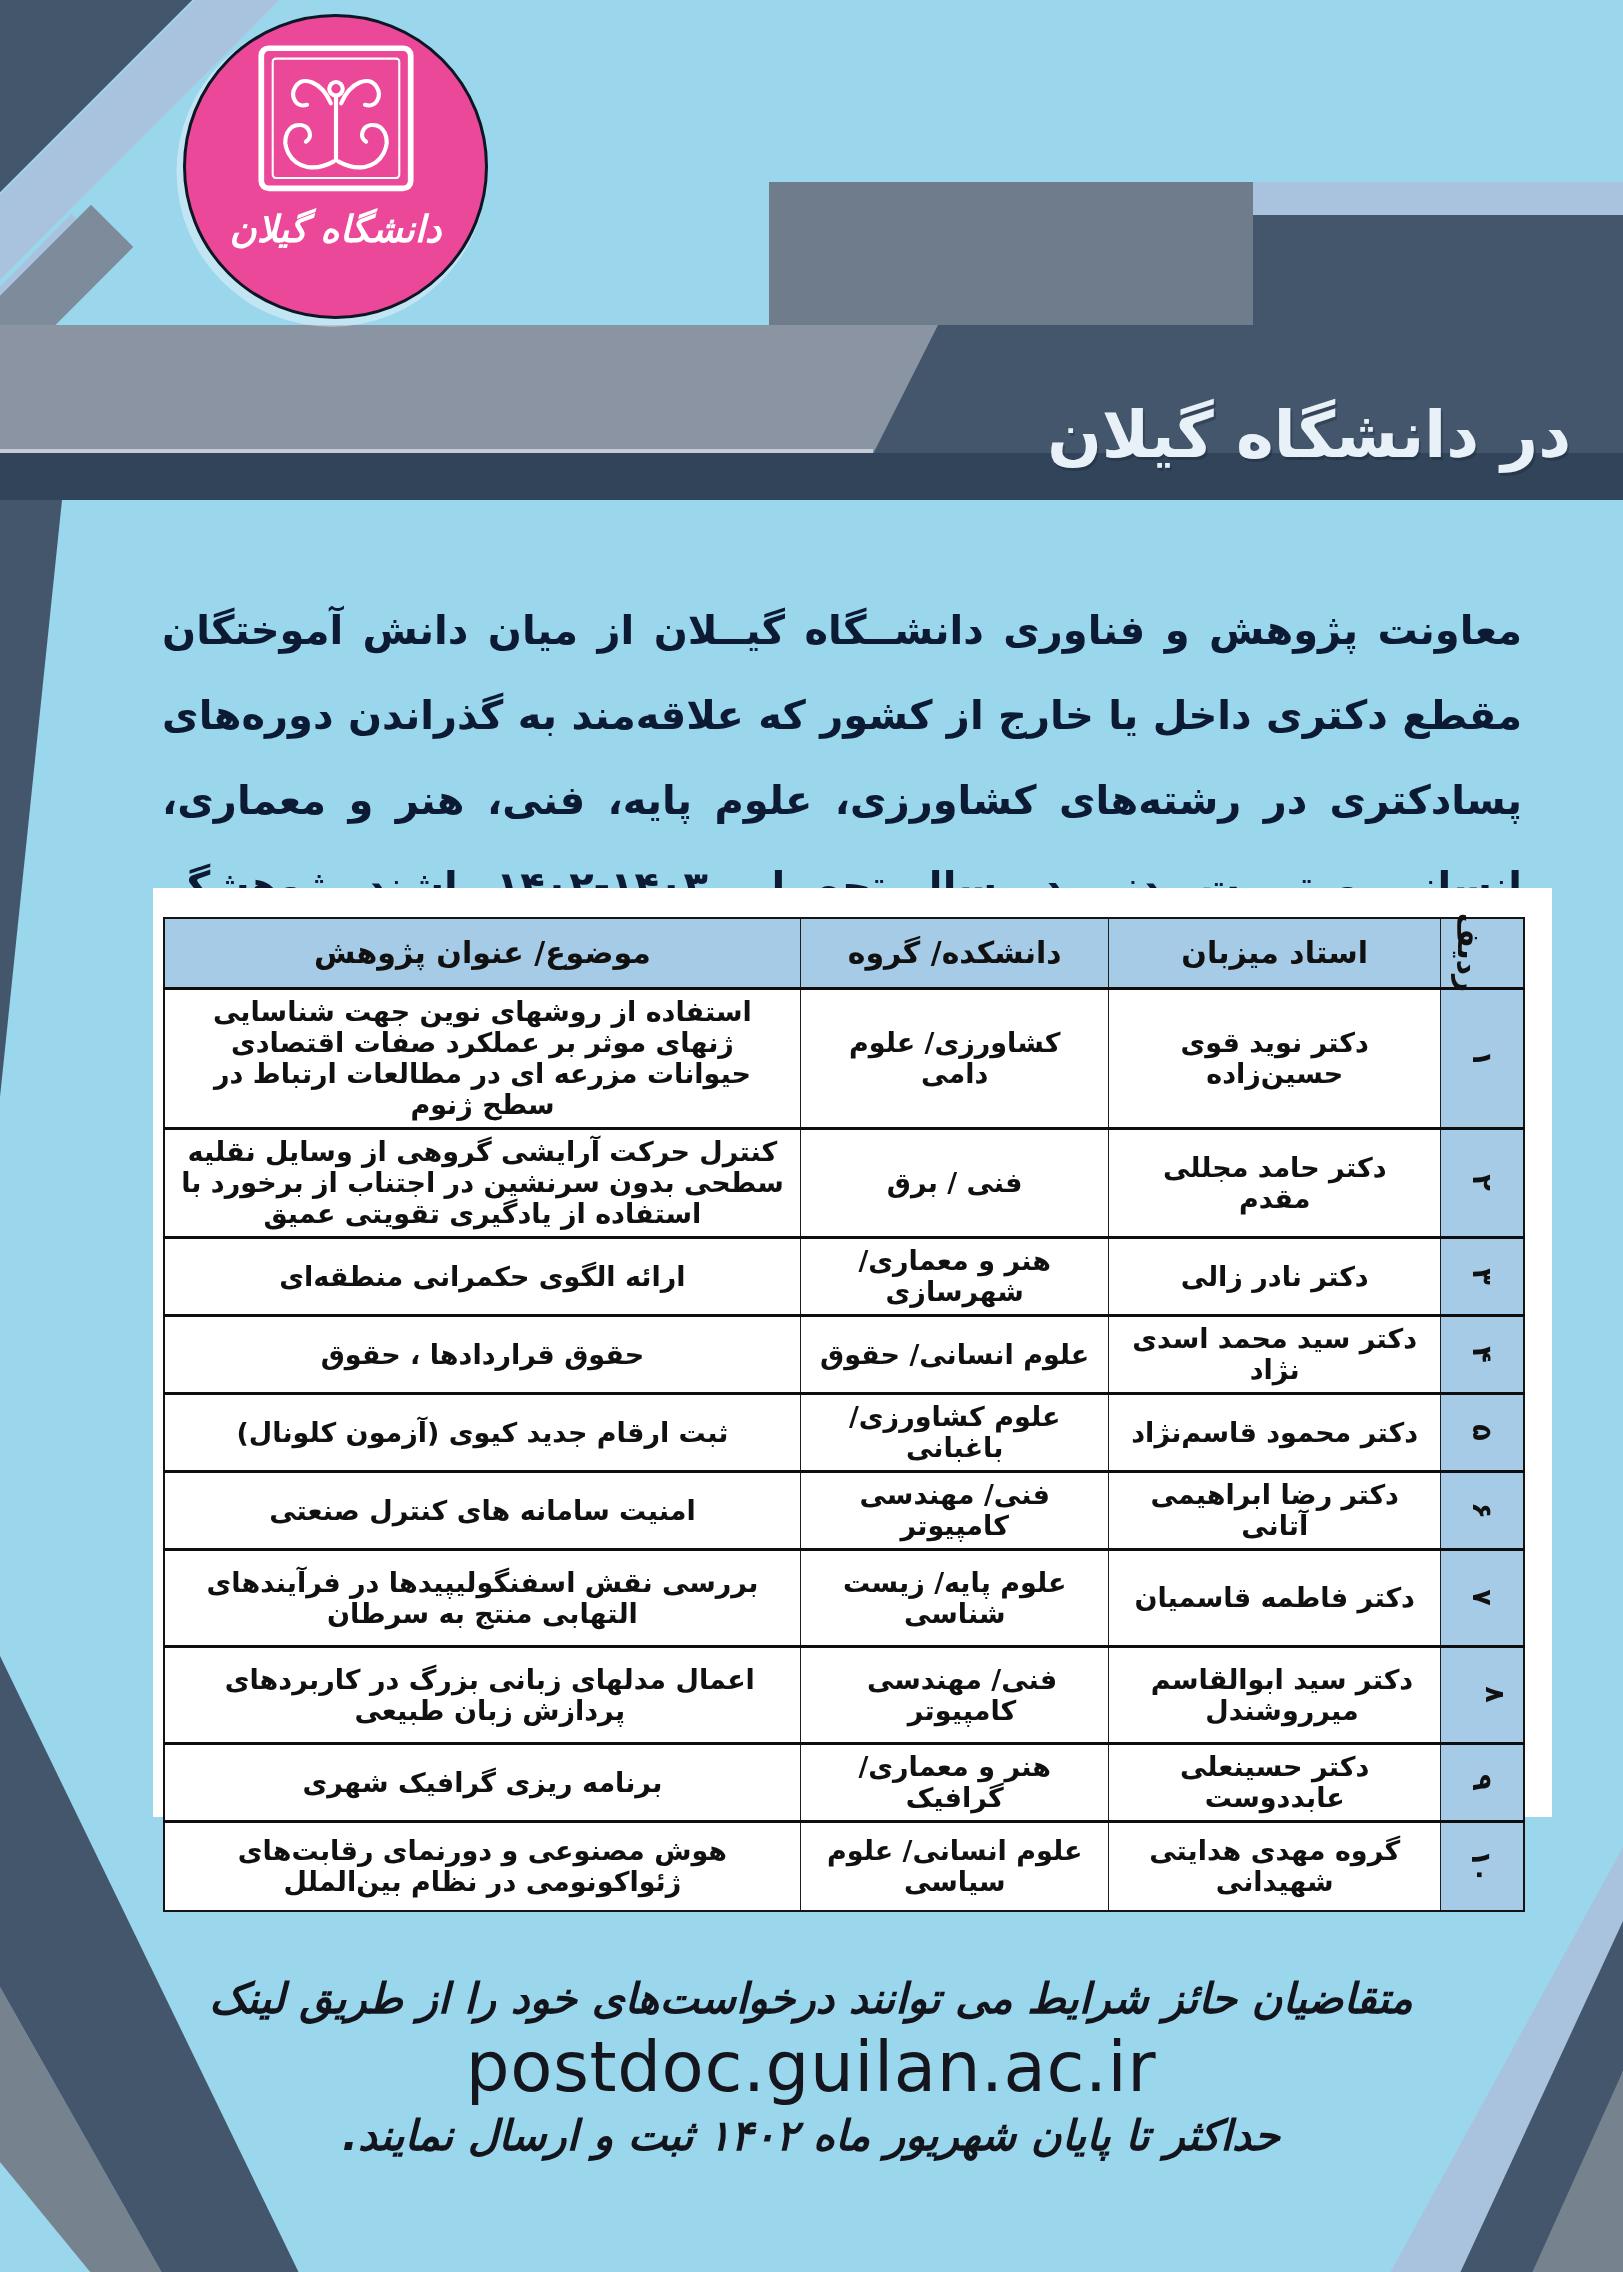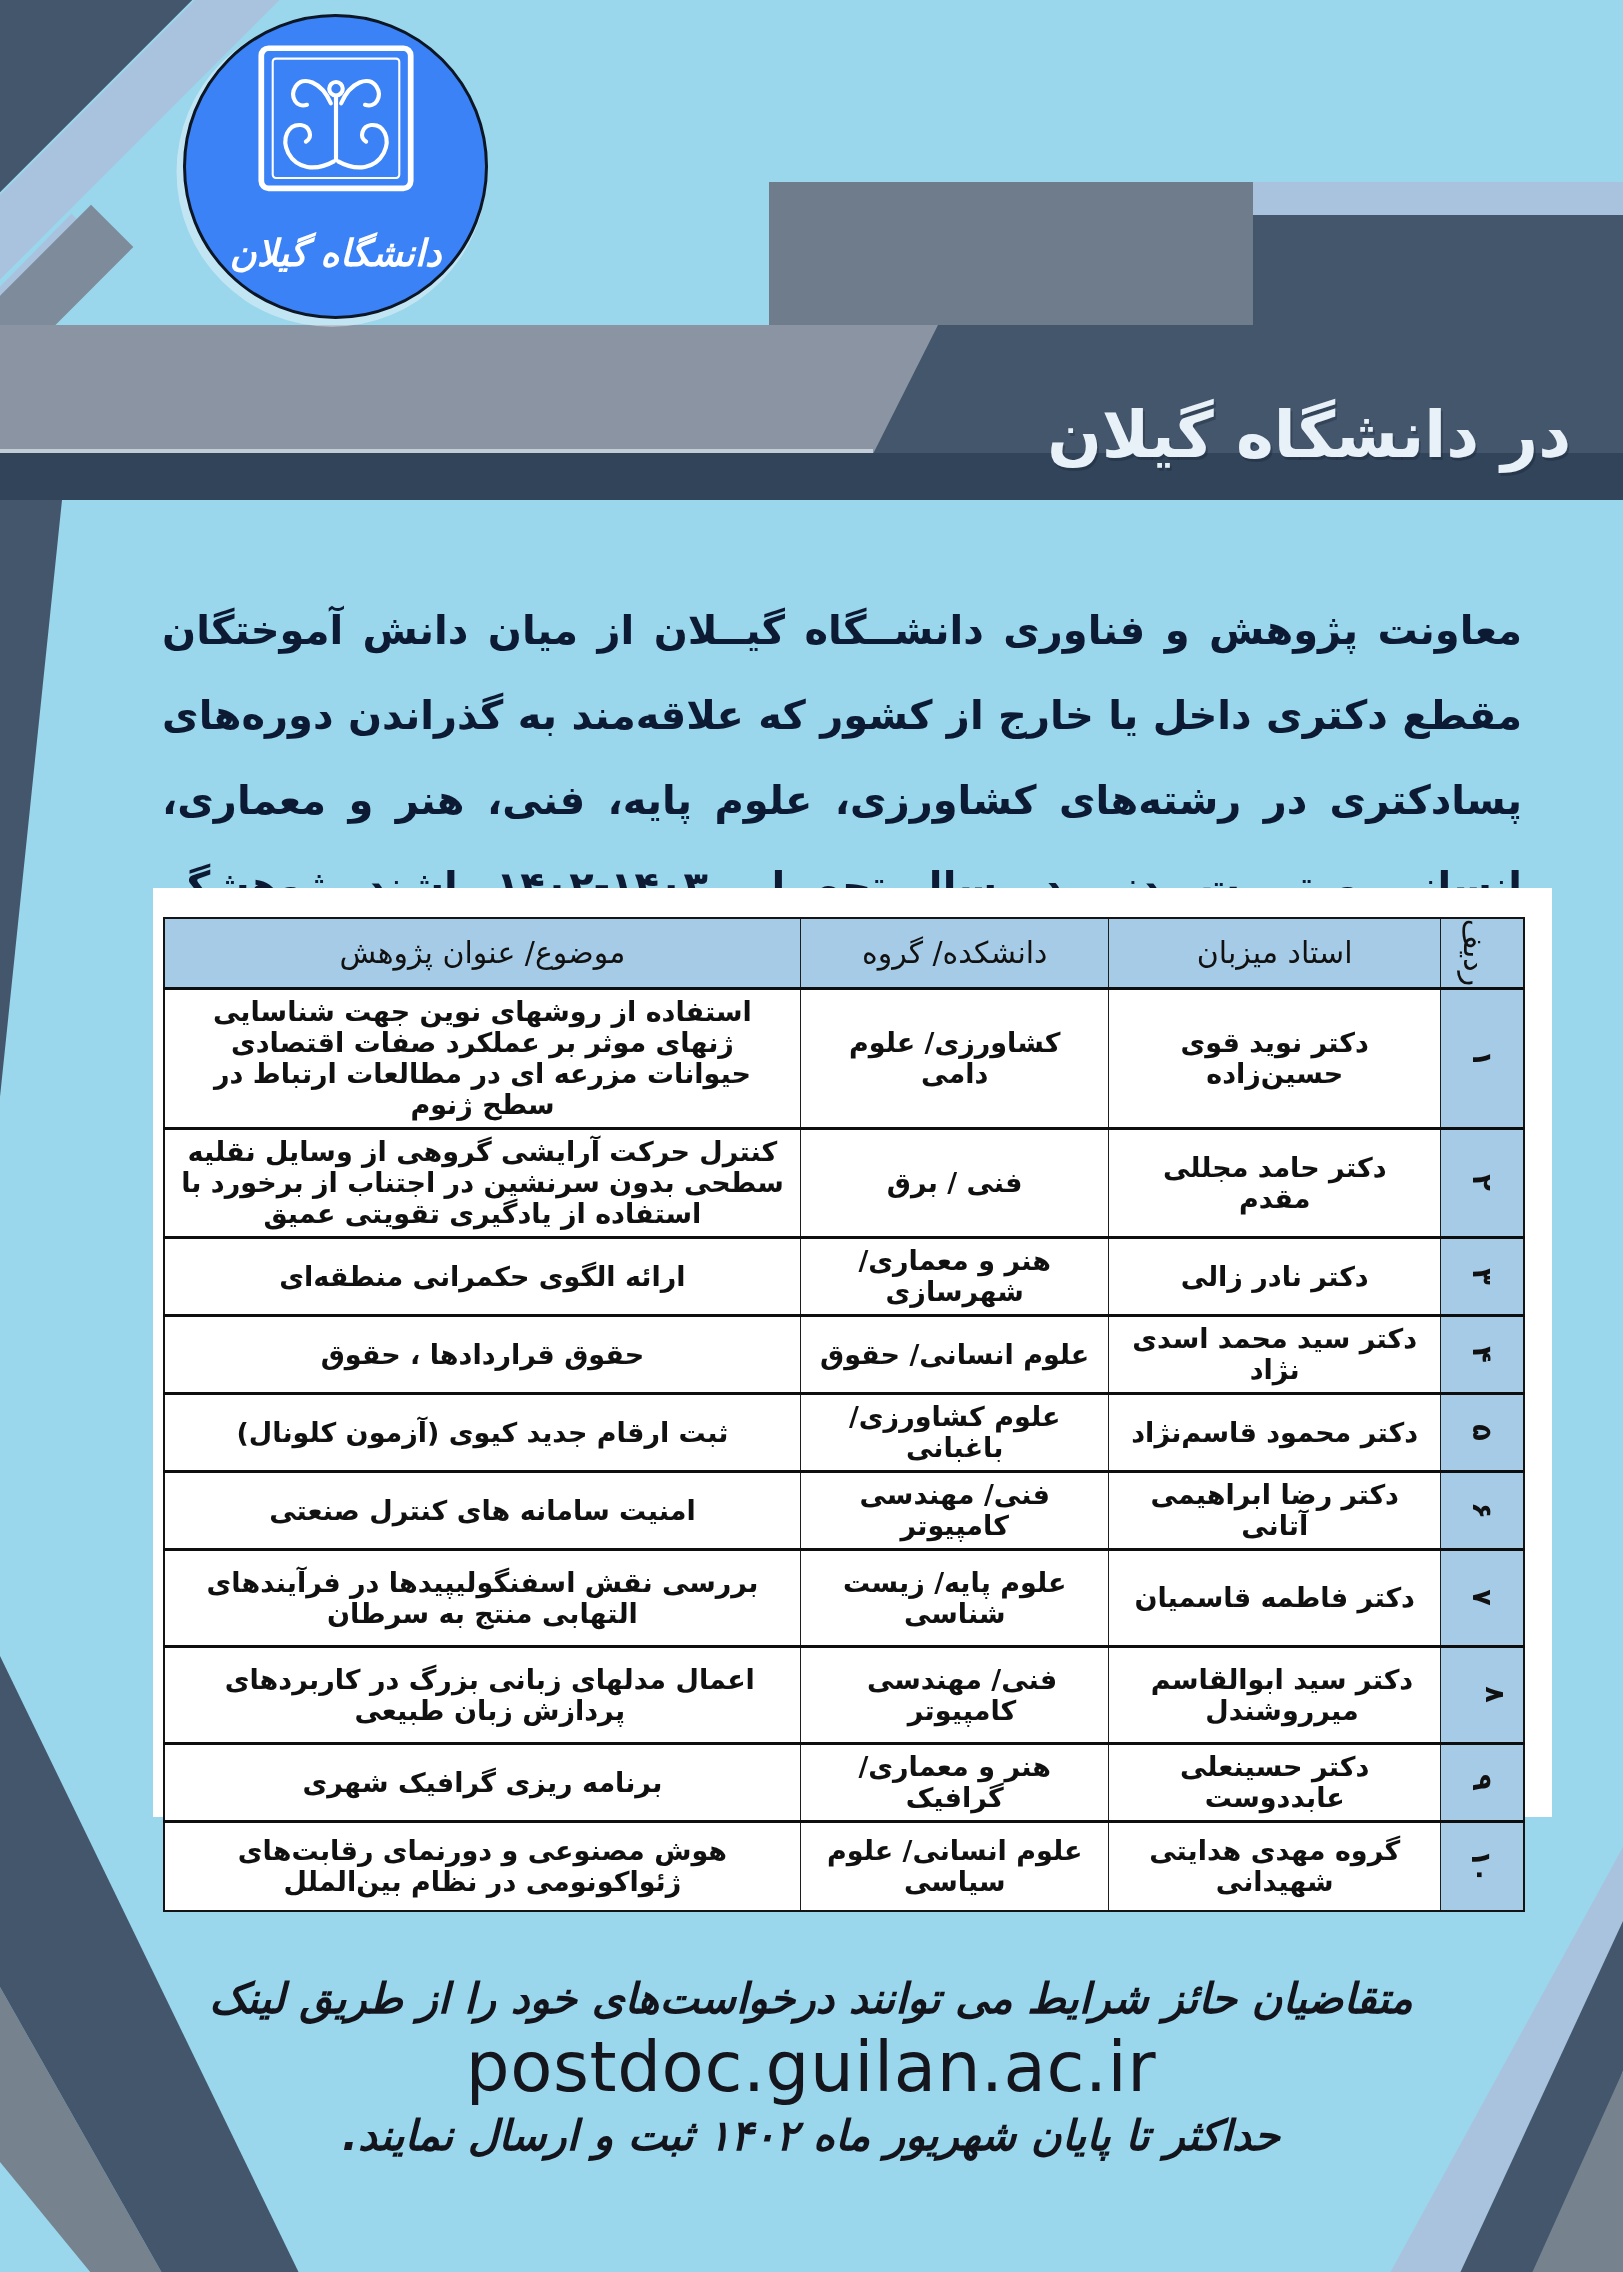--- a/index.html
+++ b/index.html
@@ -48,23 +48,23 @@
     position:absolute; left:120px; top:340px; width:1451px; height:104px;
     display:flex; direction:rtl; justify-content:space-between; align-items:center;
     font-weight:bold; font-size:64px; color:#e9f1f8; white-space:nowrap;
     text-shadow:1.9px 2.6px 0 rgba(20,30,45,.30);
   }
   .title-row .hl{color:#f6ea12;}
 
   
   .logo{
     position:absolute; left:183px; top:14.3px; width:299px; height:299px;
-    background:#3b82f6; border-radius:50%; border:3.9px solid #0c1624;
+    background:#ec4899; border-radius:50%; border:3.9px solid #0c1624;
     box-shadow:-3.9px 5.2px 0 2.6px rgba(244,249,252,.45);
-    display:flex; flex-direction:column; align-items:center; justify-content:flex-start;gap:24px;
+    display:flex; flex-direction:column; align-items:center; justify-content:flex-start;
   }
   .logo svg{margin-top:23.4px;}
   .logo-text{
     color:#ffffff; font-size:37px; font-weight:bold; font-style:italic;
     margin-top:1.3px; direction:rtl; white-space:nowrap;
   }
 
   
   .intro{
     position:absolute; left:162px; top:588px; width:1360px;
@@ -81,21 +81,21 @@
   table.postdoc{
     border-collapse:collapse; direction:rtl; width:1360px;
     border:2.6px solid #141414; table-layout:fixed;
   }
   table.postdoc th, table.postdoc td{
     border:1.3px solid #1d1d1d; text-align:center; vertical-align:middle;
     color:#111; padding:6.5px 14.3px; box-sizing:border-box;
     overflow-wrap:break-word;
   }
   table.postdoc thead th{
-    background:#a6cbe6; font-size:30px; font-weight:normal; height:70px;
+    background:#a6cbe6; font-size:30px; font-weight:bold; height:70px;
     border-bottom:3.9px solid #0e0e0e;
   }
   table.postdoc tbody td{font-size:27px; font-weight:bold; background:#ffffff;}
   table.postdoc tbody tr + tr td{border-top:3.9px solid #0e0e0e;}
   table.postdoc td.c-row{background:#a6cbe6; padding:2.6px;}
   .rot{display:inline-block; transform:rotate(90deg); white-space:nowrap;}
   table.postdoc tbody tr:nth-child(1) td{height:127px;}
   table.postdoc tbody tr:nth-child(2) td{height:107px;}
   table.postdoc tbody tr:nth-child(3) td{height:68px;}
   table.postdoc tbody tr:nth-child(4) td{height:68px;}

